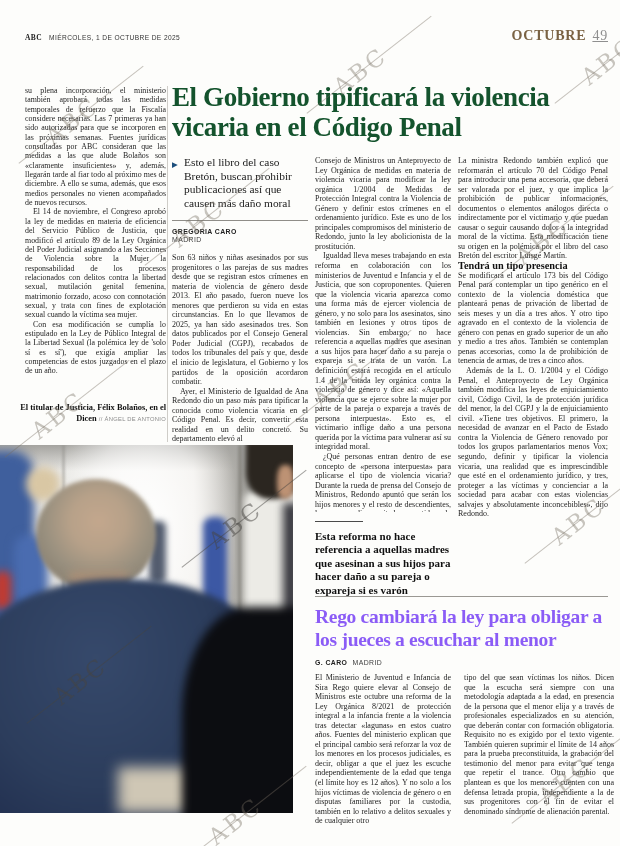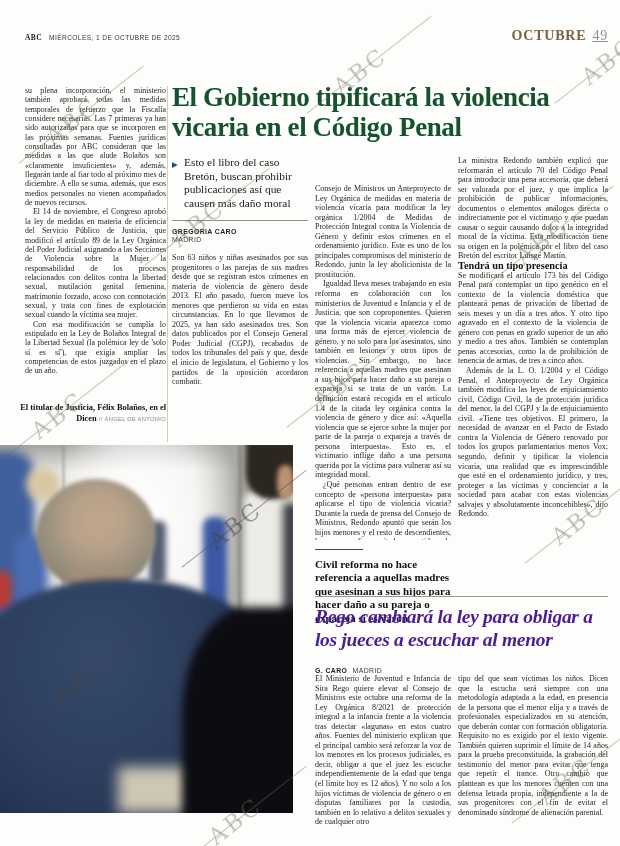--- a/index.html
+++ b/index.html
@@ -28,33 +28,33 @@
   .standfirst{position:relative;padding-left:12px;font-size:11.4px;line-height:13.5px;font-weight:500;color:#1a1a1a;}
   .standfirst .arr{position:absolute;left:0;top:2px;font-size:7.5px;color:#1d4f7c;}
   .sfrule{border:0;border-top:1px solid #8f8d88;margin:10px 0 7px 0;}
   .byline{font-family:"Liberation Sans",sans-serif;font-size:6.9px;letter-spacing:.4px;color:#222;}
   .byline .auth{font-weight:bold;display:block;}
   .byline .city{display:block;margin-top:1px;color:#3d3d3d;}
   .body{font-size:8px;line-height:9.55px;text-align:justify;hyphens:auto;}
   .body p{margin:0;}
   .body p + p{text-indent:8px;}
   .b1{margin-top:10px;height:196px;overflow:hidden;}
-  .b2{height:356px;overflow:hidden;margin-top:28px;}
+  .b2{height:356px;overflow:hidden;}
   .b3{height:434px;overflow:hidden;}
   .inhead{font-size:10.3px;font-weight:bold;margin:5px 0 2px 0;color:#111;text-indent:0 !important;}
   .pqrule{width:48px;border:0;border-top:1px solid #4a4a4a;margin:9px 0 8px 0;}
   .pullquote{font-size:11px;line-height:13.4px;font-weight:bold;color:#101010;}
   
   .art2{position:absolute;left:315px;top:596px;width:293px;}
   .art2 .toprule{border:0;border-top:1px solid #9a9893;margin:0;}
-  .art2 h2{margin:8px 0 16px 0;font-size:19.5px;line-height:23px;letter-spacing:-.3px;font-weight:bold;color:#4c1d95;font-style:italic;}
+  .art2 h2{margin:8px 0 8px 0;font-size:19.5px;line-height:23px;letter-spacing:-.3px;font-weight:bold;color:#8b5cf6;}
   .byline2{margin-top:8px;font-family:"Liberation Sans",sans-serif;font-size:6.9px;letter-spacing:.4px;color:#222;}
   .byline2 .auth{font-weight:bold;}
   .byline2 .city{color:#3d3d3d;margin-left:3px;}
-  .cols2{display:flex;gap:7px;margin-top:0;}
+  .cols2{display:flex;gap:13px;margin-top:7px;}
   .c21{width:136px;flex:none;}
   .c22{width:150px;flex:none;}
   .b21,.b22{height:172px;overflow:hidden;}
   
   .photo{position:absolute;left:0;top:445px;width:293px;height:368px;overflow:hidden;background:#d9d8d4;}
   .photo div{position:absolute;}
   .ph-bg{inset:0;background:linear-gradient(90deg,#b3b2b0 0%,#e4e3e0 14%,#f3f2ee 42%,#ece9e4 66%,#95948f 86%,#6e6d6a 100%);}
   .ph-glow{left:55px;top:0;width:180px;height:240px;background:radial-gradient(ellipse at 50% 35%,#ffffff 0%,rgba(255,255,255,.55) 45%,rgba(255,255,255,0) 75%);}
   .ph-ceil{left:0;top:0;right:0;height:26px;background:linear-gradient(#a5a4a0,rgba(165,164,160,0));}
   .ph-doorline1{left:62px;top:0;width:3px;height:150px;background:rgba(140,138,132,.45);filter:blur(1px);}
@@ -94,21 +94,21 @@
       <b>ABC</b><span>MIÉRCOLES, 1 DE OCTUBRE DE 2025</span>
     </div>
     <div class="hdr-right">
       <span>OCTUBRE</span><span class="pn">49</span>
     </div>
   </div>
 
   <div class="rail">
     <p>su plena incorporación, el ministerio también aprobará todas las medidas temporales de refuerzo que la Fiscalía considere necesarias. Las 7 primeras ya han sido autorizadas para que se incorporen en las próximas semanas. Fuentes jurídicas consultadas por ABC consideran que las medidas a las que alude Bolaños son «claramente insuficientes» y, además, llegarán tarde al fiar todo al próximo mes de diciembre. A ello se suma, además, que esos medios personales no vienen acompañados de nuevos recursos.</p>
     <p>El 14 de noviembre, el Congreso aprobó la ley de medidas en materia de eficiencia del Servicio Público de Justicia, que modificó el artículo 89 de la Ley Orgánica del Poder Judicial asignando a las Secciones de Violencia sobre la Mujer la responsabilidad de los procesos relacionados con delitos contra la libertad sexual, mutilación genital femenina, matrimonio forzado, acoso con connotación sexual, y trata con fines de explotación sexual cuando la víctima sea mujer.</p>
-    <p>Con esa modificación se cumplía lo estipulado en la Ley de Bolaños Integral de la Libertad Sexual (la polémica ley de 'solo sí es sí'), que exigía ampliar las competencias de estos juzgados en el plazo de un año.</p>
+    <p>Con esa modificación se cumplía lo estipulado en la Ley de Público Integral de la Libertad Sexual (la polémica ley de 'solo sí es sí'), que exigía ampliar las competencias de estos juzgados en el plazo de un año.</p>
   </div>
   <div class="vrule"></div>
 
   <div class="caption">
     <span>El titular de Justicia, Félix Bolaños, en el Dicen </span><span class="credit">// ÁNGEL DE ANTONIO</span>
   </div>
 
   <div class="photo">
     <div class="ph-bg"></div>
     <div class="ph-ceil"></div>
@@ -141,30 +141,31 @@
           <span class="arr">▶</span>
           <span>Esto el libro del caso Bretón, buscan prohibir publicaciones así que causen más daño moral</span>
         </div>
         <hr class="sfrule">
         <div class="byline">
           <span class="auth">GREGORIA CARO</span>
           <span class="city">MADRID</span>
         </div>
         <div class="body b1">
           <p>Son 63 niños y niñas asesinados por sus progenitores o las parejas de sus madres desde que se registran estos crímenes en materia de violencia de género desde 2013. El año pasado, fueron nueve los menores que perdieron su vida en estas circunstancias. En lo que llevamos de 2025, ya han sido asesinados tres. Son datos publicados por el Consejo General Poder Judicial (CGPJ), recabados de todos los tribunales del país y que, desde el inicio de legislatura, el Gobierno y los partidos de la oposición acordaron combatir.</p>
+          <p>Ayer, el Ministerio de Igualdad de Ana Redondo dio un paso más para tipificar la conocida como violencia vicaria en el Código Penal. Es decir, convertir esta realidad en un delito concreto. Su departamento elevó al</p>
         </div>
       </div>
       <div class="c2">
         <div class="body b2">
           <p>Consejo de Ministros un Anteproyecto de Ley Orgánica de medidas en materia de violencia vicaria para modificar la ley orgánica 1/2004 de Medidas de Protección Integral contra la Violencia de Género y definir estos crímenes en el ordenamiento jurídico. Este es uno de los principales compromisos del ministerio de Redondo, junto la ley abolicionista de la prostitución.</p>
           <p>Igualdad lleva meses trabajando en esta reforma en colaboración con los ministerios de Juventud e Infancia y el de Justicia, que son coproponentes. Quieren que la violencia vicaria aparezca como una forma más de ejercer violencia de género, y no solo para los asesinatos, sino también en lesiones y otros tipos de violencias. Sin embargo, no hace referencia a aquellas madres que asesinan a sus hijos para hacer daño a su pareja o expareja si se trata de un varón. La definición estará recogida en el artículo 1.4 de la citada ley orgánica contra la violencia de género y dice así: «Aquella violencia que se ejerce sobre la mujer por parte de la pareja o expareja a través de persona interpuesta». Esto es, el victimario inflige daño a una persona querida por la víctima para vulnerar así su integridad moral.</p>
           <p>¿Qué personas entran dentro de ese concepto de «persona interpuesta» para aplicarse el tipo de violencia vicaria? Durante la rueda de prensa del Consejo de Ministros, Redondo apuntó que serán los hijos menores y el resto de descendientes, los mayores discapacitados sometidos a la patria potestad</p>
         </div>
         <hr class="pqrule">
-        <div class="pullquote">Civil reforma no hace referencia a aquellas madres que asesinan a sus hijos para hacer daño a su pareja o expareja si es varón</div>
+        <div class="pullquote">Esta reforma no hace referencia a aquellas madres que asesinan a sus hijos para hacer daño a su pareja o expareja si es varón</div>
       </div>
       <div class="c3">
         <div class="body b3">
           <p>La ministra Redondo también explicó que reformarán el artículo 70 del Código Penal para introducir una pena accesoria, que deberá ser valorada por el juez, y que implica la prohibición de publicar informaciones, documentos o elementos análogos directa o indirectamente por el victimario y que puedan causar o seguir causando dolor a la integridad moral de la víctima. Esta modificación tiene su origen en la polémica por el libro del caso Bretón del escritor Luisgé Martín.</p>
           <p class="inhead">Tendrá un tipo presencia</p>
           <p style="text-indent:0">Se modificará el artículo 173 bis del Código Penal para contemplar un tipo genérico en el contexto de la violencia doméstica que planteará penas de privación de libertad de seis meses y un día a tres años. Y otro tipo agravado en el contexto de la violencia de género con penas en grado superior de un año y medio a tres años. También se contemplan penas accesorias, como la de prohibición de tenencia de armas, de tres a cinco años.</p>
           <p>Además de la L. O. 1/2004 y el Código Penal, el Anteproyecto de Ley Orgánica también modifica las leyes de enjuiciamiento civil, Código Civil, la de protección jurídica del menor, la del CGPJ y la de enjuiciamiento civil. «Tiene tres objetivos. El primero, la necesidad de avanzar en el Pacto de Estado contra la Violencia de Género renovado por todos los grupos parlamentarios menos Vox; segundo, definir y tipificar la violencia vicaria, una realidad que es imprescindible que esté en el ordenamiento jurídico, y tres, proteger a las víctimas y concienciar a la sociedad para acabar con estas violencias salvajes y absolutamente inconcebibles», dijo Redondo.</p>
         </div>
       </div>
     </div>

